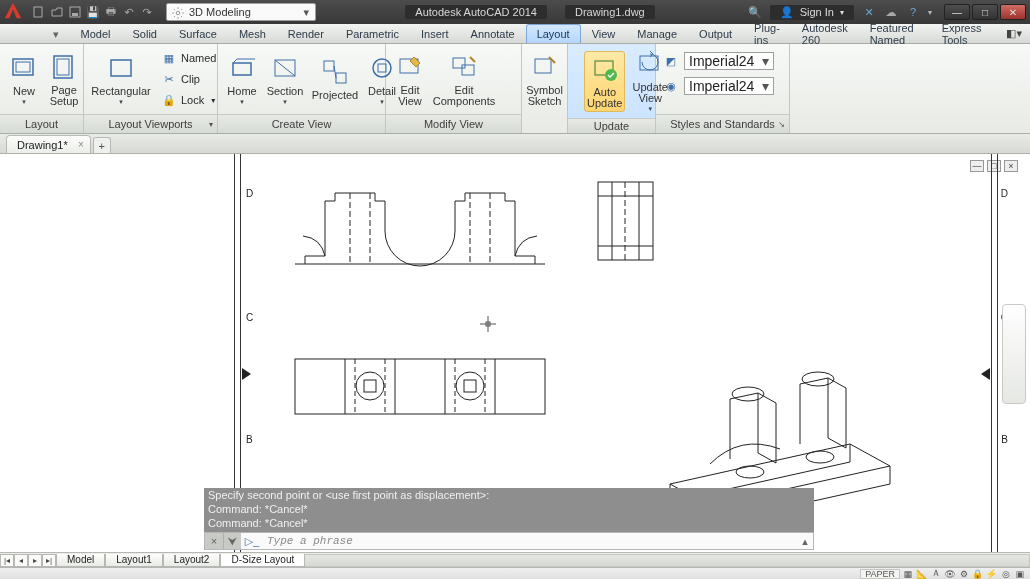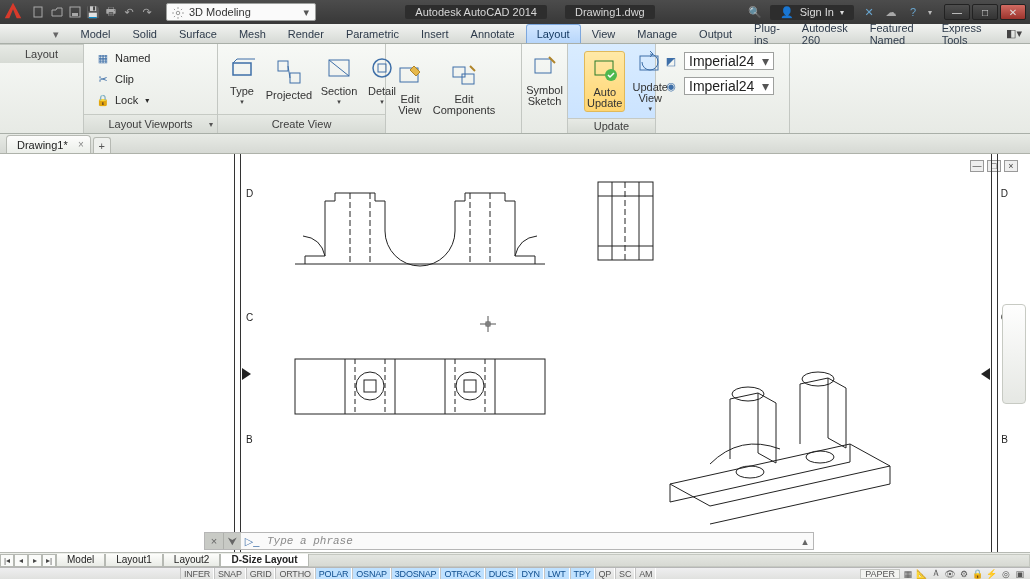--- a/index.html
+++ b/index.html
@@ -77,21 +77,21 @@
   .console .ic-close { width:18px; text-align:center; color:#666; background:#c8cac5; height:100%; display:flex; align-items:center; justify-content:center; }
   .console .ic-expand{ width:18px; text-align:center; color:#666; background:#c8cac5; height:100%; border-left:1px solid #aeb0ab; display:flex; align-items:center; justify-content:center;}
   .console .ic-prompt{ width:22px; text-align:center; color:#3e6fa8; }
   .console .cmd { flex:1; font-family:"Consolas","Courier New",monospace; font-style:italic; font-size:11px; color:#8a8a8a; padding:0 4px; }
   .console .up { width:16px; text-align:center; color:#666; }
 
   
   .layout-tabs { position:absolute; left:0; right:0; bottom:12px; height:15px; background:#eceee9; border-top:1px solid #b6b9b3; display:flex; align-items:center; font-size:10px; }
   .layout-tabs .nav-btn { width:14px; height:13px; border:1px solid #b6b9b3; background:#fafbf9; text-align:center; line-height:11px; font-size:8px; color:#444;}
   .layout-tabs .ltab { padding:0 10px; height:13px; background:linear-gradient(to bottom,#fdfdfb,#e9ebe6); border:1px solid #b6b9b3; border-top:none; display:flex; align-items:center; }
-  .layout-tabs .ltab.active { background:#fff; font-weight:bold; }
+  .layout-tabs .ltab.active { background:#fff; font-weight:normal; }
   .layout-tabs .fill { flex:1; background:linear-gradient(to bottom,#e4e6e1,#d7d9d3); border:1px solid #c5c8c1; border-left:none; height:13px;}
 
   
   .status { position:absolute; left:0; right:0; bottom:0; height:12px; background:linear-gradient(to bottom,#efeff0,#e0e1df); border-top:1px solid #b6b6b6; display:flex; align-items:center; font-size:9px; color:#555; }
   .status .coords { width:180px; padding-left:42px; color:#9d9d9d; }
   .status .btns { display:flex; height:100%; }
   .status .sbtn { height:12px; padding:0 3px; border-left:1px solid #c4c4c4; border-right:1px solid #fff; display:flex; align-items:center; letter-spacing:-0.2px; }
   .status .sbtn.on { background:#bfe1ff; color:#0f4e8f; }
   .status .spacer { flex:1; }
   .status .right { display:flex; align-items:center; gap:2px; padding-right:4px;}
@@ -184,27 +184,58 @@
       <div class="tab">Express Tools</div>
     </div>
   <div class="end">
     <span>◧▾</span>
   </div>
 </div>
 
 <div class="ribbon">
 
   <div class="panel" style="width:84px;">
+    <div class="body">
+      <div class="rbtn-lg">
+        <div class="ic">
+            <svg width="28" height="28">
+              <rect x="3" y="5" width="20" height="16" fill="none" stroke="#3e6fa8" stroke-width="1.5"></rect>
+              <rect x="6" y="8" width="14" height="10" fill="none" stroke="#3e6fa8"></rect>
+            </svg>
+          </div>
+        <div class="cap">New</div>
+        <div class="dd">▾</div>
+      </div>
+      <div class="rbtn-lg" style="width:40px;">
+        <div class="ic">
+            <svg width="28" height="28">
+              <rect x="4" y="3" width="18" height="22" fill="none" stroke="#3e6fa8" stroke-width="1.5"></rect>
+              <rect x="7" y="6" width="12" height="16" fill="none" stroke="#3e6fa8"></rect>
+            </svg>
+          </div>
+        <div class="cap" style="white-space:pre;">Page
+Setup</div>
+      </div>
+    </div>
     <div class="label">
         <span>Layout</span>
       </div>
   </div>
 
   <div class="panel" style="width:134px;">
     <div class="body">
+      <div class="rbtn-lg" style="width:62px;">
+        <div class="ic">
+            <svg width="28" height="28">
+              <rect x="4" y="6" width="20" height="16" fill="none" stroke="#3e6fa8" stroke-width="1.5"></rect>
+            </svg>
+          </div>
+        <div class="cap">Rectangular</div>
+        <div class="dd">▾</div>
+      </div>
       <div class="mini-stack">
         <div class="mini-row">
             <span class="mi">▦</span>
             <span>Named</span>
           </div>
         <div class="mini-row">
             <span class="mi">✂</span>
             <span>Clip</span>
           </div>
         <div class="mini-row">
@@ -222,43 +253,43 @@
 
   <div class="panel" style="width:168px;">
     <div class="body">
       <div class="rbtn-lg" style="width:36px;">
         <div class="ic">
             <svg width="28" height="28">
               <rect x="5" y="9" width="18" height="12" fill="none" stroke="#3e6fa8" stroke-width="1.5"></rect>
               <path d="M5 9l4-4h18" fill="none" stroke="#3e6fa8"></path>
             </svg>
           </div>
-        <div class="cap">Type</div>
+        <div class="cap">Home</div>
+        <div class="dd">▾</div>
+      </div>
+      <div class="rbtn-lg" style="width:42px;">
+        <div class="ic">
+            <svg width="28" height="28">
+              <rect x="4" y="6" width="20" height="16" fill="none" stroke="#3e6fa8"></rect>
+              <path d="M4 6 L24 22" stroke="#3e6fa8"></path>
+            </svg>
+          </div>
+        <div class="cap">Section</div>
         <div class="dd">▾</div>
       </div>
       <div class="rbtn-lg" style="width:50px;">
         <div class="ic">
             <svg width="28" height="28">
               <rect x="3" y="3" width="10" height="10" fill="none" stroke="#3e6fa8"></rect>
               <rect x="15" y="15" width="10" height="10" fill="none" stroke="#3e6fa8"></rect>
               <path d="M13 8 L15 20" stroke="#3e6fa8"></path>
             </svg>
           </div>
         <div class="cap">Projected</div>
       </div>
-      <div class="rbtn-lg" style="width:42px;">
-        <div class="ic">
-            <svg width="28" height="28">
-              <rect x="4" y="6" width="20" height="16" fill="none" stroke="#3e6fa8"></rect>
-              <path d="M4 6 L24 22" stroke="#3e6fa8"></path>
-            </svg>
-          </div>
-        <div class="cap">Section</div>
-        <div class="dd">▾</div>
-      </div>
       <div class="rbtn-lg" style="width:36px;">
         <div class="ic">
             <svg width="28" height="28">
               <circle cx="14" cy="14" r="9" fill="none" stroke="#3e6fa8" stroke-width="1.5"></circle>
               <rect x="10" y="10" width="8" height="8" fill="none" stroke="#3e6fa8"></rect>
             </svg>
           </div>
         <div class="cap">Detail</div>
         <div class="dd">▾</div>
       </div>
@@ -285,20 +316,23 @@
             <svg width="28" height="28">
               <rect x="3" y="5" width="12" height="10" fill="none" stroke="#3e6fa8"></rect>
               <rect x="12" y="12" width="12" height="10" fill="none" stroke="#3e6fa8"></rect>
               <path d="M20 4l5 5" stroke="#b0852a" stroke-width="2"></path>
             </svg>
           </div>
         <div class="cap" style="white-space:pre;">Edit
 Components</div>
       </div>
     </div>
+    <div class="label">
+        <span>Modify View</span>
+      </div>
   </div>
 
   <div class="panel" style="width:46px;align-items:center;">
     <div class="body">
       <div class="rbtn-lg" style="width:42px;">
         <div class="ic">
             <svg width="28" height="28">
               <rect x="4" y="6" width="16" height="14" fill="none" stroke="#3e6fa8"></rect>
               <path d="M18 4l6 6" stroke="#b0852a" stroke-width="2"></path>
             </svg>
@@ -351,20 +385,24 @@
           </div>
       </div>
       <div class="stylebox">
         <span class="sicon">◉</span>
         <div class="fake-select">
             <span>Imperial24</span>
             <span class="dd-arrow">▾</span>
           </div>
       </div>
     </div>
+    <div class="label">
+        <span>Styles and Standards</span>
+        <span class="chev">↘</span>
+      </div>
   </div>
 </div>
 
 <div class="doctabs">
   <div class="doctab">
     <span>Drawing1*</span>
     <span class="x">×</span>
   </div>
   <div class="plus">+</div>
 </div>
@@ -446,20 +484,23 @@
 
       <g transform="translate(488,170)" stroke="#555">
         <rect x="-2" y="-2" width="4" height="4"></rect>
         <line x1="-8" y1="0" x2="8" y2="0"></line>
           <line x1="0" y1="-8" x2="0" y2="8"></line>
       </g>
     </g>
   </svg>
 
   <div class="console">
+    <div class="hist"><span>Specify second point or &lt;use first point as displacement&gt;:</span>
+<span>Command: *Cancel*</span>
+<span>Command: *Cancel*</span></div>
     <div class="input-row">
       <span class="ic-close">×</span>
       <span class="ic-expand">⮟</span>
       <span class="ic-prompt">▷_</span>
       <span class="cmd">Type a phrase</span>
       <span class="up">▴</span>
     </div>
   </div>
 </div>
 
@@ -472,37 +513,20 @@
       <div class="ltab">Model</div>
       <div class="ltab">Layout1</div>
       <div class="ltab">Layout2</div>
       <div class="ltab active">D-Size Layout</div>
     </div>
   <div class="fill"></div>
 </div>
 
 <div class="status">
   <div class="coords"></div>
-  <div class="btns" id="status-btns">
-      <div class="sbtn">INFER</div>
-      <div class="sbtn">SNAP</div>
-      <div class="sbtn">GRID</div>
-      <div class="sbtn">ORTHO</div>
-      <div class="sbtn on">POLAR</div>
-      <div class="sbtn on">OSNAP</div>
-      <div class="sbtn on">3DOSNAP</div>
-      <div class="sbtn on">OTRACK</div>
-      <div class="sbtn on">DUCS</div>
-      <div class="sbtn on">DYN</div>
-      <div class="sbtn on">LWT</div>
-      <div class="sbtn on">TPY</div>
-      <div class="sbtn">QP</div>
-      <div class="sbtn">SC</div>
-      <div class="sbtn">AM</div>
-    </div>
   <div class="spacer"></div>
   <div class="right">
     <span class="pill">PAPER</span>
     <span class="ricon">▦</span>
     <span class="ricon">📐</span>
     <span class="ricon">Ａ</span>
     <span class="ricon">👁</span>
     <span class="ricon">⚙</span>
     <span class="ricon">🔒</span>
     <span class="ricon">⚡</span>

